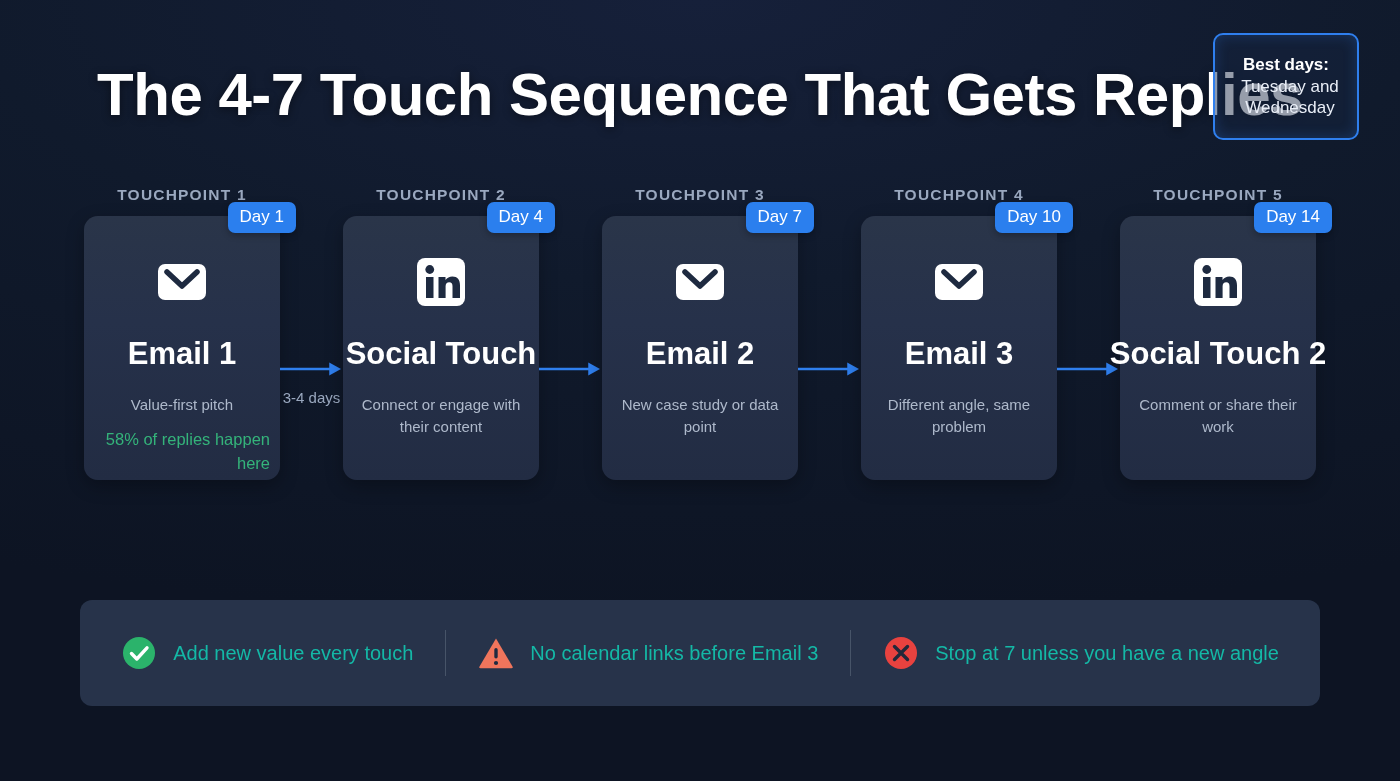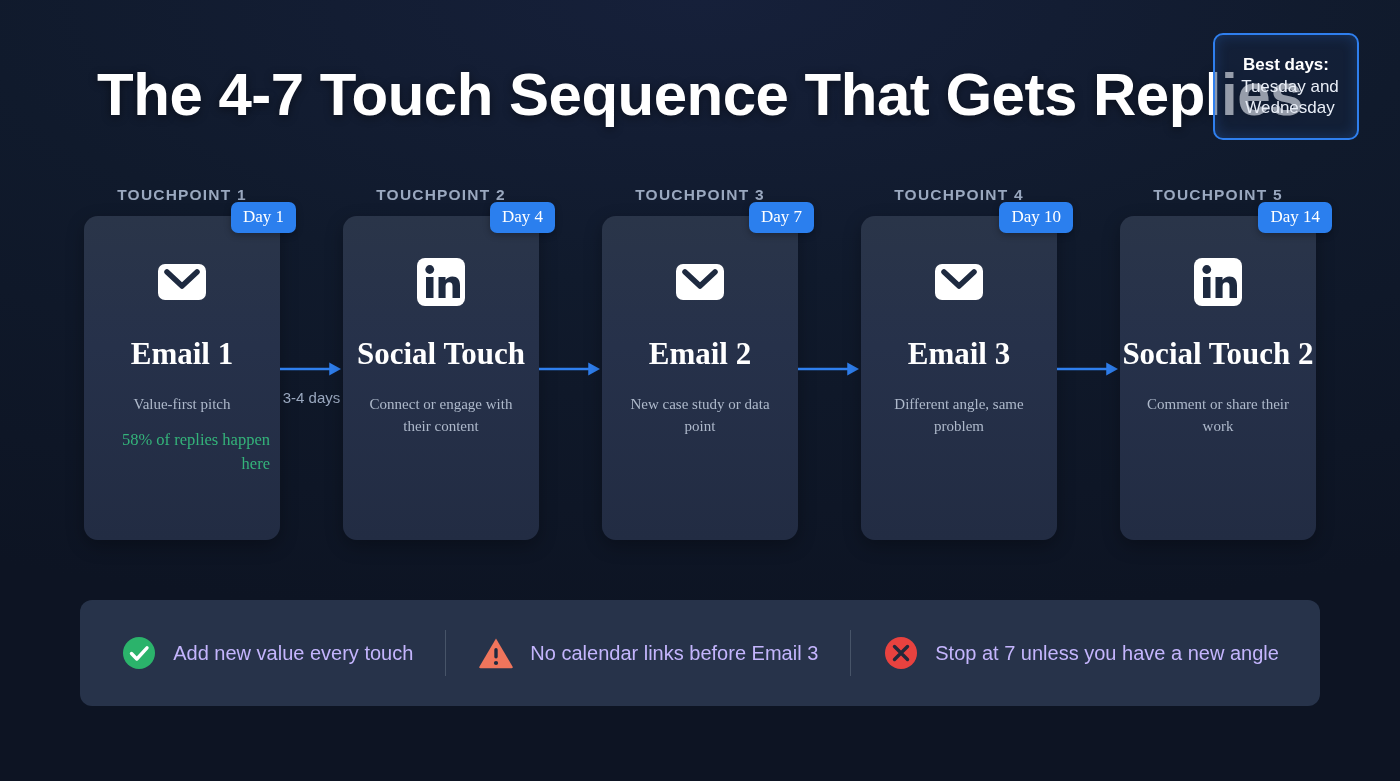--- a/index.html
+++ b/index.html
@@ -96,28 +96,27 @@
     letter-spacing: 1.2px;
     color: #9aa8bf;
     text-align: center;
     margin-bottom: 12px;
     white-space: nowrap;
   }
 
   .card {
     position: relative;
     width: 196px;
-    height: 324px;
+    height: 264px;
     border-radius: 14px;
     background: linear-gradient(180deg, #2a3549 0%, #26314a 40%, #222c43 100%);
     box-shadow: 0 6px 18px rgba(0,0,0,0.28);
     display: flex;
     flex-direction: column;
     align-items: center;
-    font-family: Liberation Serif, serif;
   }
 
   .day-badge {
     position: absolute;
     top: -14px;
     right: -16px;
     background: #2b7fee;
     color: #ffffff;
     font-size: 17px;
     border-radius: 7px;
@@ -207,21 +206,21 @@
 
   .rule {
     display: flex;
     align-items: center;
     gap: 16px;
     padding: 0 32px;
   }
 
   .rule-text {
     font-size: 20px;
-    color: #c4b5fd;
+    color: #14b8a6;
     white-space: nowrap;
   }
 
   .rule-divider {
     width: 1px;
     height: 46px;
     background: #475468;
     flex: 0 0 1px;
   }
 

